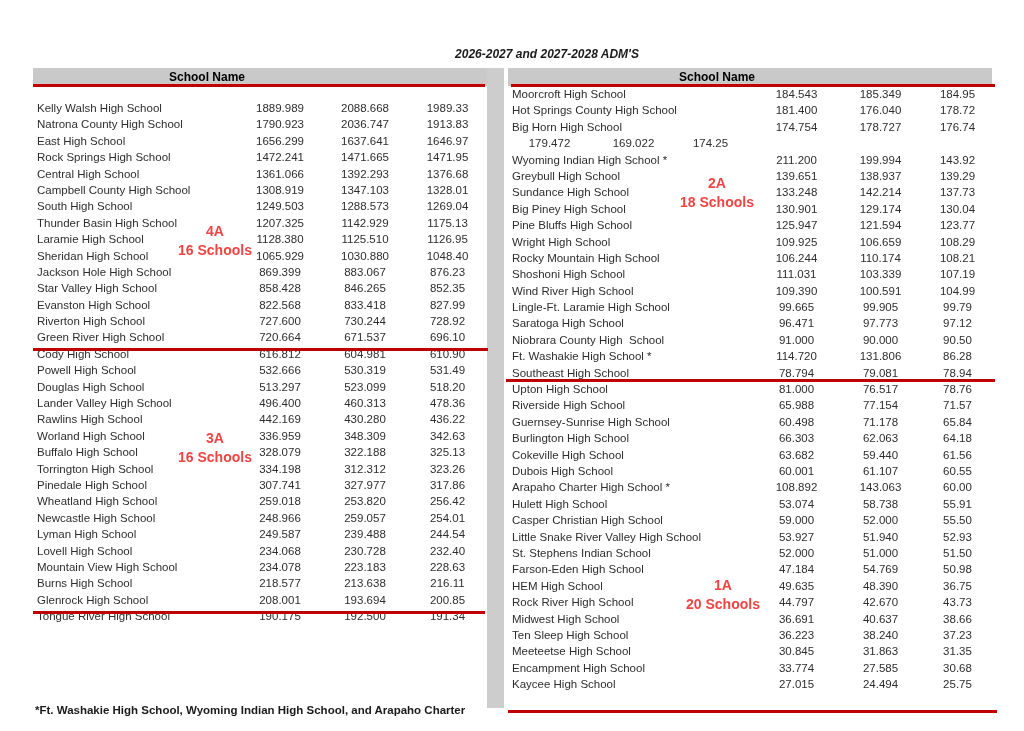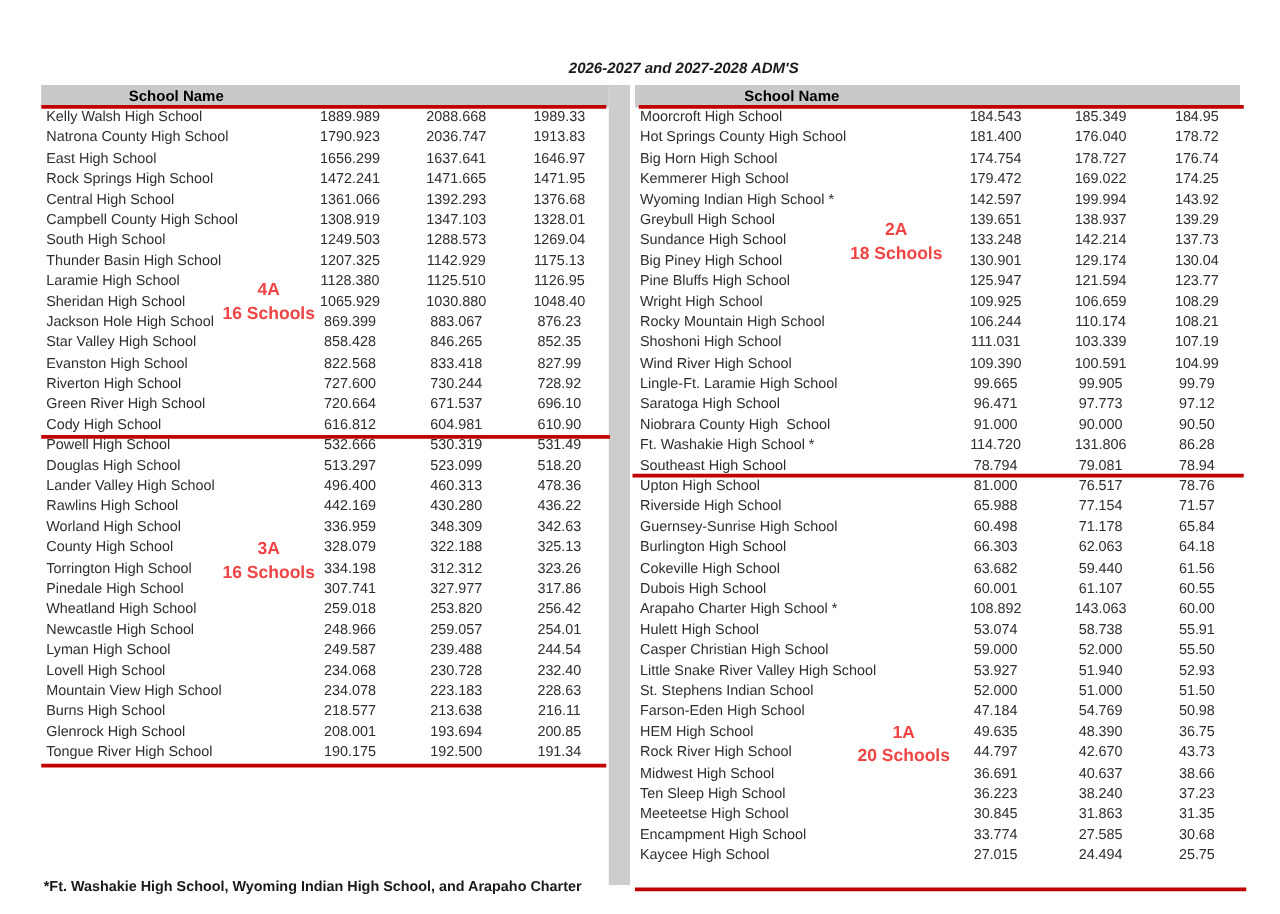--- a/index.html
+++ b/index.html
@@ -5,21 +5,21 @@
   html,body{margin:0;padding:0;background:#ffffff;}
   #page{position:relative;width:1024px;height:731px;background:#ffffff;overflow:hidden;
         font-family:"Liberation Sans",sans-serif;color:#2e2e2e;}
 
   .title{position:absolute;left:412px;top:47px;width:270px;text-align:center;
          font-size:12px;font-weight:bold;font-style:italic;color:#1a1a1a;}
 
   .thead{position:absolute;display:flex;height:18px;line-height:18px;
          background:#c9c9c9;font-weight:bold;color:#000;font-size:12px;box-sizing:border-box;}
   .thead .hcell{box-sizing:border-box;overflow:hidden;white-space:nowrap;}
-  .hname{text-align:center;padding-left:4px;}
+  .hname{text-align:right;padding-left:4px;}
   .hnum{text-align:center;margin-top:28px;}
   .thead-right .hnum{border-left:1px solid #4a4a4a;}
   .thead-right .hlast{border-right:1px solid #4a4a4a;}
 
   .tbody{position:absolute;font-size:11.5px;}
   .trow{display:flex;height:16.4px;line-height:16.4px;}
   .cell{box-sizing:border-box;overflow:hidden;white-space:pre;}
   .cname{text-align:left;padding-left:4px;}
   .cnum{text-align:center;}
 
@@ -45,21 +45,21 @@
   <div class="title">2026-2027 and 2027-2028 ADM'S</div>
 
   <div class="graystrip"></div>
 
   <div class="thead ltab" style="left:33px;top:68px;width:454px;">
     <div class="hcell hname w0">School Name</div>
     <div class="hcell hnum w1">2026-2027</div>
     <div class="hcell hnum w2">2027-2028</div>
     <div class="hcell hnum w3">Average</div>
   </div>
-  <div class="tbody ltab" style="left:33px;top:86px;width:447px;">
+  <div class="tbody ltab" style="left:33px;top:100px;width:447px;">
       <div class="trow">
         <div class="cell w0 cname">Kelly Walsh High School</div>
         <div class="cell w1 cnum">1889.989</div>
         <div class="cell w2 cnum">2088.668</div>
         <div class="cell w3 cnum">1989.33</div>
       </div>
       <div class="trow">
         <div class="cell w0 cname">Natrona County High School</div>
         <div class="cell w1 cnum">1790.923</div>
         <div class="cell w2 cnum">2036.747</div>
@@ -173,21 +173,21 @@
         <div class="cell w2 cnum">430.280</div>
         <div class="cell w3 cnum">436.22</div>
       </div>
       <div class="trow">
         <div class="cell w0 cname">Worland High School</div>
         <div class="cell w1 cnum">336.959</div>
         <div class="cell w2 cnum">348.309</div>
         <div class="cell w3 cnum">342.63</div>
       </div>
       <div class="trow">
-        <div class="cell w0 cname">County High School</div>
+        <div class="cell w0 cname">Buffalo High School</div>
         <div class="cell w1 cnum">328.079</div>
         <div class="cell w2 cnum">322.188</div>
         <div class="cell w3 cnum">325.13</div>
       </div>
       <div class="trow">
         <div class="cell w0 cname">Torrington High School</div>
         <div class="cell w1 cnum">334.198</div>
         <div class="cell w2 cnum">312.312</div>
         <div class="cell w3 cnum">323.26</div>
       </div>
@@ -266,28 +266,27 @@
         <div class="cell w2 cnum">176.040</div>
         <div class="cell w3 cnum">178.72</div>
       </div>
       <div class="trow">
         <div class="cell w0 cname">Big Horn High School</div>
         <div class="cell w1 cnum">174.754</div>
         <div class="cell w2 cnum">178.727</div>
         <div class="cell w3 cnum">176.74</div>
       </div>
       <div class="trow">
-        <div class="cell w0 cname">Kemmerer High School</div>
         <div class="cell w1 cnum">179.472</div>
         <div class="cell w2 cnum">169.022</div>
         <div class="cell w3 cnum">174.25</div>
       </div>
       <div class="trow">
         <div class="cell w0 cname">Wyoming Indian High School *</div>
-        <div class="cell w1 cnum">142.597</div>
+        <div class="cell w1 cnum">211.200</div>
         <div class="cell w2 cnum">199.994</div>
         <div class="cell w3 cnum">143.92</div>
       </div>
       <div class="trow">
         <div class="cell w0 cname">Greybull High School</div>
         <div class="cell w1 cnum">139.651</div>
         <div class="cell w2 cnum">138.937</div>
         <div class="cell w3 cnum">139.29</div>
       </div>
       <div class="trow">

